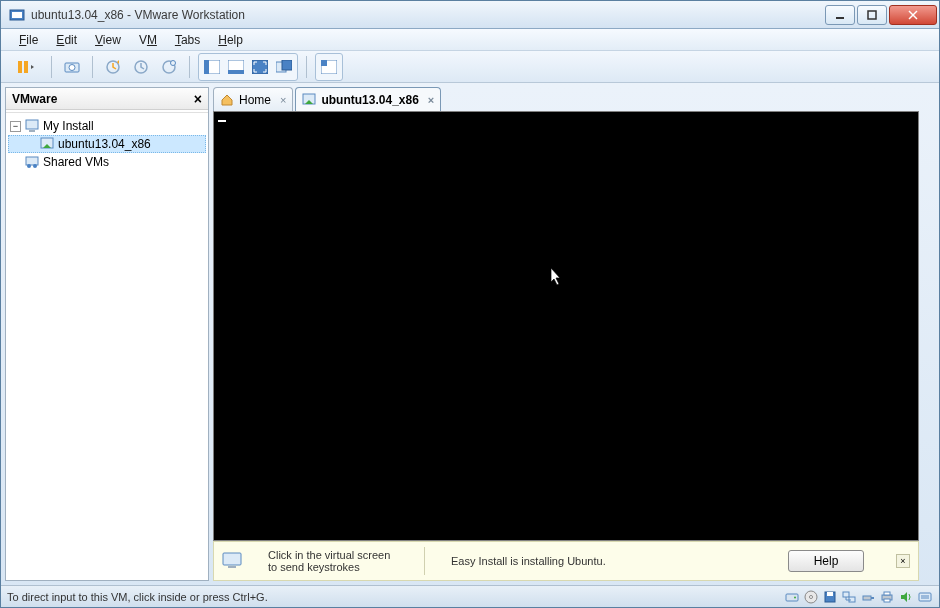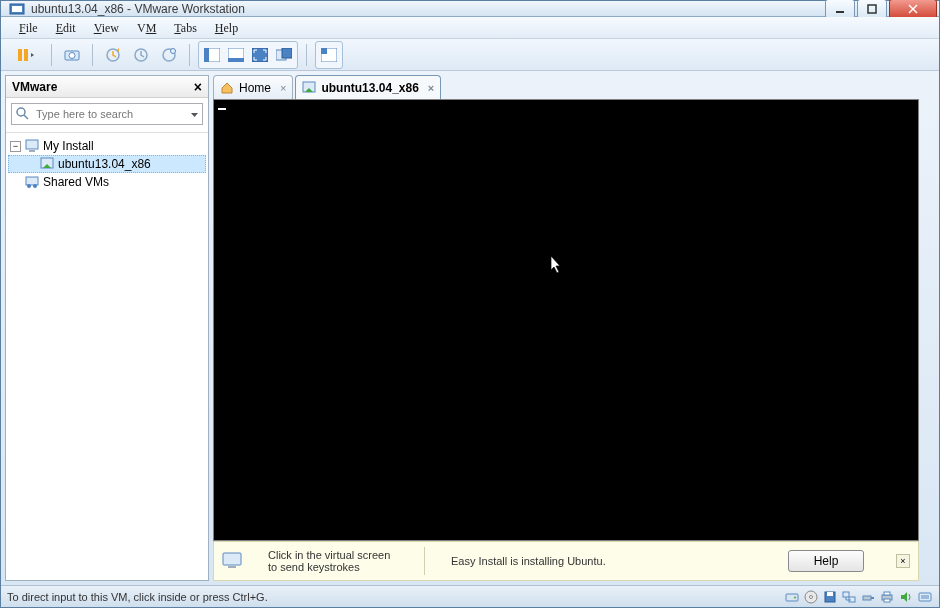--- a/index.html
+++ b/index.html
@@ -1,28 +1,28 @@
 <!DOCTYPE html>
 <html><head>
 <meta charset="utf-8">
 <style>
 * { box-sizing: border-box; margin: 0; padding: 0; }
 body { font-family: "Segoe UI", Tahoma, sans-serif; font-size: 12px; width: 940px; height: 608px; overflow: hidden; background: #d0d0d0; }
 
 .window { width: 940px; height: 608px; border: 1px solid #5a7fa0; display: flex; flex-direction: column; background: linear-gradient(#eef4fb, #d8e6f4); }
 
-.titlebar { height: 16px; background: linear-gradient(#f0f6fc, #d4e3f2); display: flex; align-items: center; padding: 0 2px; border-bottom: 1px solid #8da9c4; }
+.titlebar { height: 28px; background: linear-gradient(#f0f6fc, #d4e3f2); display: flex; align-items: center; padding: 0 2px; border-bottom: 1px solid #8da9c4; }
 .titlebar-icon { width: 16px; height: 16px; margin: 0 6px; }
 .titlebar-title { flex: 1; color: #3a3a3a; font-size: 12px; }
 .titlebar-buttons { display: flex; gap: 0; }
 .titlebar-btn { width: 30px; height: 20px; border: 1px solid #7a98b5; background: linear-gradient(#f7fbff, #d9e8f5); border-radius: 3px; margin-left: 2px; display: flex; align-items: center; justify-content: center; cursor: pointer; }
 .titlebar-btn.close { width: 48px; background: linear-gradient(#f29a8f, #d14836); border-color: #a03020; color: #fff; }
 .titlebar-btn svg { width: 10px; height: 10px; }
 
-.menubar { height: 22px; background: linear-gradient(#f6faff, #e3edf7); display: flex; align-items: flex-end; padding: 0 10px; gap: 2px; border-bottom: 1px solid #c5d4e3; font-family: Liberation Serif, serif; }
+.menubar { height: 22px; background: linear-gradient(#f6faff, #e3edf7); display: flex; align-items: center; padding: 0 10px; gap: 2px; border-bottom: 1px solid #c5d4e3; }
 .menubar-item { padding: 2px 8px; cursor: pointer; color: #222; }
 .menubar-item .ul { text-decoration: underline; }
 
 .toolbar { height: 32px; background: linear-gradient(#f2f7fd, #dde9f5); display: flex; align-items: center; padding: 0 8px; gap: 4px; border-bottom: 1px solid #b8c8d8; }
 .toolbar-sep { width: 1px; height: 22px; background: #b0c0d0; margin: 0 4px; }
 .toolbar-btn { width: 24px; height: 24px; border: 1px solid transparent; border-radius: 3px; display: flex; align-items: center; justify-content: center; cursor: pointer; }
 .toolbar-btn.dropdown { width: 34px; }
 .toolbar-group { display: flex; align-items: center; border: 1px solid #a8c0d8; border-radius: 3px; padding: 1px; background: #f0f6fc; }
 
 .content { flex: 1; display: flex; min-height: 0; }
@@ -179,30 +179,20 @@
     </div>
   </div>
 
   <div class="content">
 
     <div class="library">
       <div class="library-header">
         <span>VMware</span>
         <span class="library-header-close">×</span>
       </div>
-      <div class="library-search">
-        <span class="search-icon"><svg width="13" height="13" viewBox="0 0 13 13">
-              <circle cx="5" cy="5" r="4" fill="none" stroke="#6a8aaa" stroke-width="1.5"></circle>
-              <line x1="8" y1="8" x2="12" y2="12" stroke="#6a8aaa" stroke-width="1.5"></line>
-            </svg></span>
-        <input type="text" placeholder="Type here to search" style="">
-        <span class="dd-icon"><svg width="9" height="9" viewBox="0 0 9 9">
-              <path d="M1 2 L4.5 6 L8 2 Z" fill="#555"></path>
-            </svg></span>
-      </div>
       <div class="library-tree">
         <div class="tree-node">
           <span class="tree-expander">−</span>
           <span class="tree-icon">
               <svg width="16" height="16" viewBox="0 0 16 16">
                 <rect x="2" y="2" width="12" height="9" fill="#dceaf7" stroke="#5a8ac0"></rect>
                 <rect x="5" y="12" width="6" height="2" fill="#a0b0c0"></rect>
               </svg>
             </span>
           <span class="tree-label">My Install</span>

